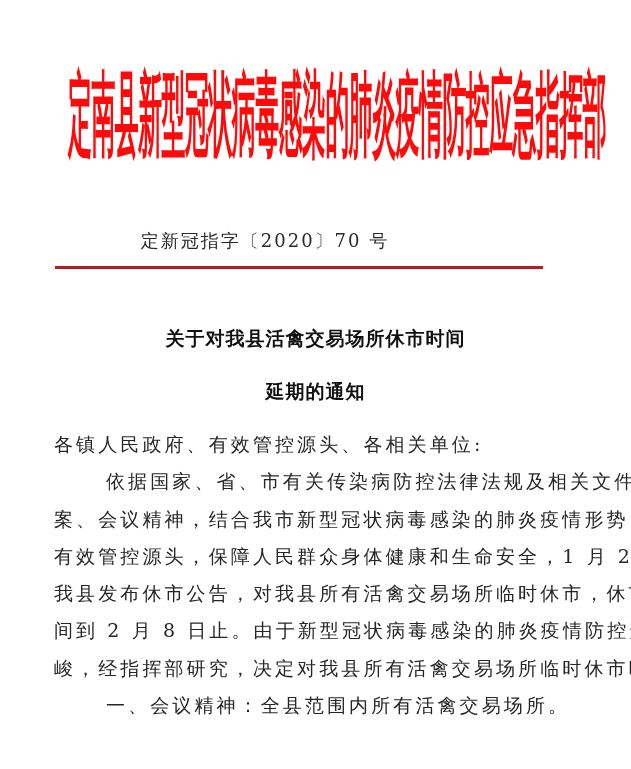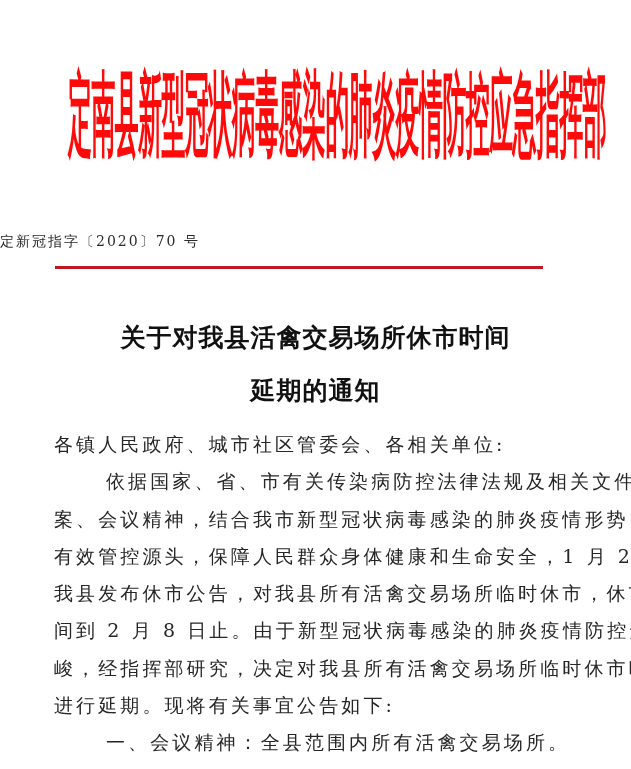--- a/index.html
+++ b/index.html
@@ -7,26 +7,26 @@
          font-family: "DejaVu Serif", "Liberation Serif", serif; color: #1e1e1e; }
   .header-wrap { position: absolute; left: 68px; top: 68px; width: 492px; height: 92px; overflow: visible; }
   .header-title {
     position: absolute; left: 0; top: 0;
     font-family: "DejaVu Sans", "Liberation Sans", sans-serif;
     font-weight: bold; font-size: 46px; line-height: 46px;
     color: #ff0a0a; white-space: nowrap; letter-spacing: -1px;
     transform-origin: 0 0; transform: scale(0.52, 2.0);
   }
   .doc-number {
-    position: absolute; left: 0; width: 530px; top: 230px; 
-    font-size: 14px; line-height: 22px; letter-spacing: 2px; color: #2a2a2a;
+    position: absolute; left: 0; width: 530px; top: 230px; text-align: center;
+    font-size: 18px; line-height: 22px; letter-spacing: 2px; color: #2a2a2a;
   }
   .red-rule { position: absolute; left: 55px; top: 266px; width: 488px; height: 3px; background: #c0181e; }
   .title { position: absolute; left: 0; width: 631px; text-align: center;
-           font-weight: bold; font-size: 25px; line-height: 30px; color: #111; }
+           font-weight: bold; font-size: 19px; line-height: 30px; color: #111; }
   .title.l1 { top: 323px; letter-spacing: 1px; }
   .title.l2 { top: 376px; letter-spacing: 1px; }
   .body-text { position: absolute; left: 54px; width: 528px; top: 426px;
                font-size: 19px; line-height: 37.3px; color: #262626; letter-spacing: 3.1px; }
   .body-line { white-space: nowrap; height: 37.3px; }
   .indent { padding-left: 52px; }
 </style>
 </head>
 <body>
 
@@ -35,22 +35,21 @@
 </div>
 
 <div class="doc-number">定新冠指字〔2020〕70 号</div>
 
 <div class="red-rule"></div>
 
 <div class="title l1">关于对我县活禽交易场所休市时间</div>
 <div class="title l2">延期的通知</div>
 
 <div class="body-text">
-  <div class="body-line">各镇人民政府、城市社区管委会、各相关单位:</div>
+  <div class="body-line">各镇人民政府、有效管控源头、各相关单位:</div>
   <div class="body-line indent">依据国家、省、市有关传染病防控法律法规及相关文件、预</div>
   <div class="body-line">案、会议精神，结合我市新型冠状病毒感染的肺炎疫情形势，为</div>
   <div class="body-line">有效管控源头，保障人民群众身体健康和生命安全，1 月 23 日，</div>
   <div class="body-line">我县发布休市公告，对我县所有活禽交易场所临时休市，休市时</div>
   <div class="body-line">间到 2 月 8 日止。由于新型冠状病毒感染的肺炎疫情防控形势严</div>
   <div class="body-line">峻，经指挥部研究，决定对我县所有活禽交易场所临时休市时间</div>
-  <div class="body-line">进行延期。现将有关事宜公告如下:</div>
   <div class="body-line indent">一、会议精神：全县范围内所有活禽交易场所。</div>
 </div>
 
 </body></html>

